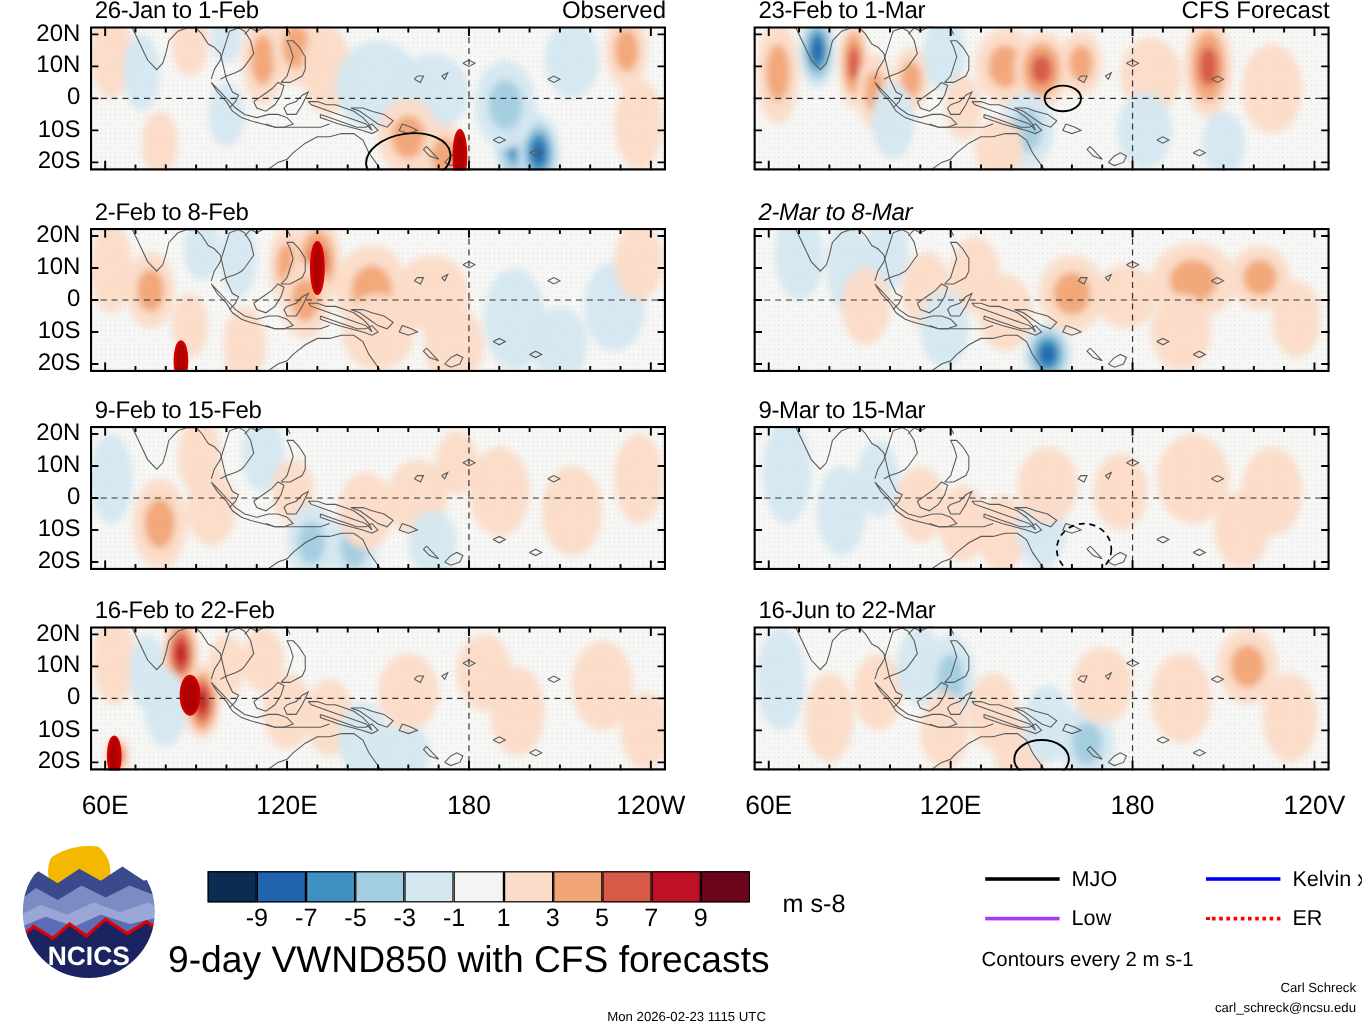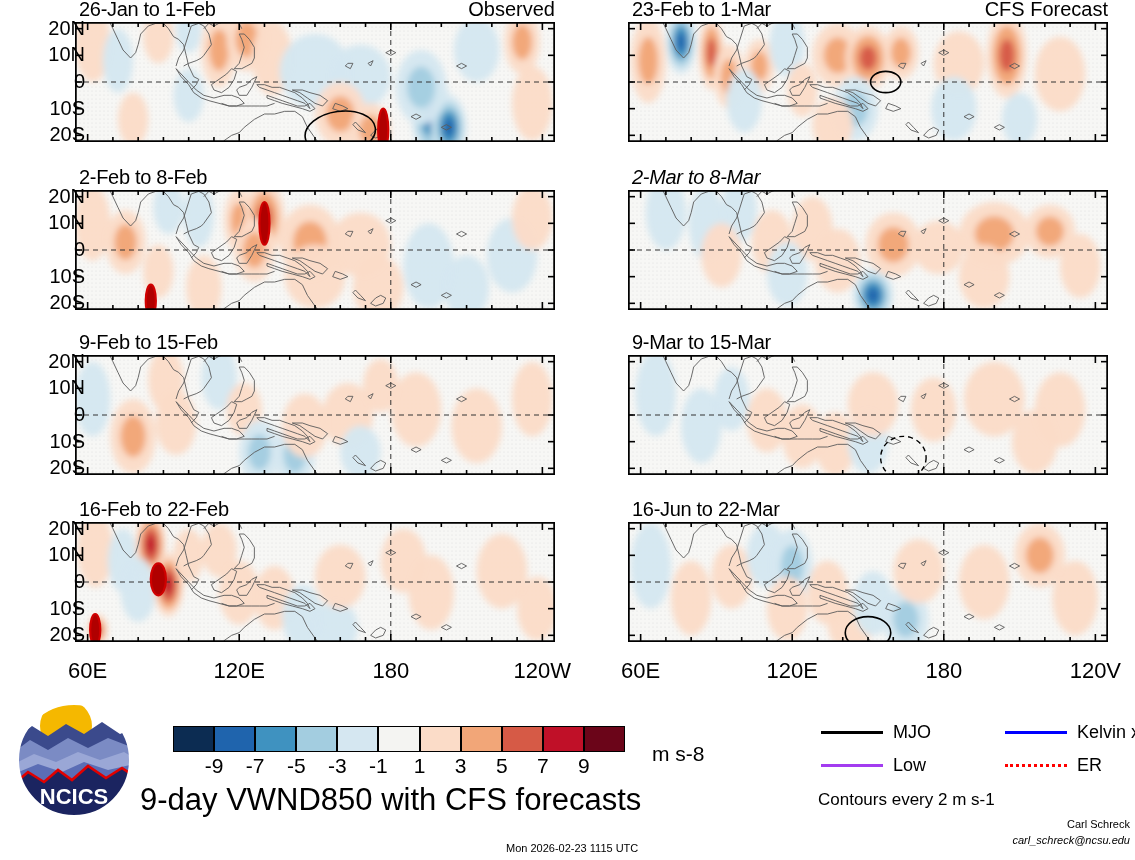--- a/index.html
+++ b/index.html
@@ -1,21 +1,21 @@
 <!DOCTYPE html>
 <html><head>
 <meta charset="utf-8">
 <style>
   html,body{margin:0;padding:0;background:#ffffff;}
   body{width:1135px;height:860px;position:relative;overflow:hidden;
        font-family:"Liberation Sans","DejaVu Sans",sans-serif;color:#000;}
   .panel{position:absolute;}
   .ptitle{position:absolute;font-size:20px;letter-spacing:-0.3px;white-space:nowrap;}
   .ptitle-r{position:absolute;font-size:20px;white-space:nowrap;}
-  .ylab{position:absolute;font-size:20px;text-align:right;white-space:nowrap;padding-left:18px;}
+  .ylab{position:absolute;font-size:20px;text-align:right;white-space:nowrap;}
   .xlab{position:absolute;font-size:22px;white-space:nowrap;}
   .cbnum{position:absolute;font-size:21px;white-space:nowrap;}
   .units{position:absolute;font-size:21px;white-space:nowrap;}
   .legtxt{position:absolute;font-size:18px;white-space:nowrap;}
   .maintitle{position:absolute;font-size:31px;white-space:nowrap;}
   .contnote{position:absolute;font-size:17px;white-space:nowrap;}
   .credit{position:absolute;font-size:11px;white-space:nowrap;text-align:right;}
   .foot{position:absolute;font-size:13px;white-space:nowrap;margin-top:31px;}
   .stamp{position:absolute;font-size:11px;white-space:nowrap;}
   .cbcell{position:absolute;top:0;height:26px;border:1px solid #000;box-sizing:border-box;}
@@ -1048,21 +1048,21 @@
     <div class="legtxt" style="left: 893px; top: 722px;">MJO</div>
     <div class="legline" style="left: 1005px; top: 731px; width: 62px; border-top-color: rgb(0, 0, 255); border-top-style: solid;"></div>
     <div class="legtxt" style="left: 1077px; top: 722px;">Kelvin x2</div>
     <div class="legline" style="left: 821px; top: 764px; width: 62px; border-top-color: rgb(163, 60, 240); border-top-style: solid;"></div>
     <div class="legtxt" style="left: 893px; top: 755px;">Low</div>
     <div class="legline" style="left: 1005px; top: 764px; width: 62px; border-top-color: rgb(255, 0, 0); border-top-style: dotted;"></div>
     <div class="legtxt" style="left: 1077px; top: 755px;">ER</div>
     <div class="maintitle" style="left: 140px; top: 782px;">9-day VWND850 with CFS forecasts</div>
     <div class="contnote" style="left: 818px; top: 790px;">Contours every 2 m s-1</div>
     <div class="credit" style="left: 935px; top: 818px; width: 195px; text-align: right;">Carl Schreck</div>
-    <div class="credit" style="left: 935px; top: 834px; width: 195px; text-align: right; font-style: italic;">carl_schreck@ncsu.edu</div>
+    <div class="credit" style="left: 935px; top: 834px; width: 195px; text-align: right;">carl_schreck@ncsu.edu</div>
     <div class="foot" style="left: 4px; top: 840px;">ncics.org/mjo</div>
     <div class="stamp" style="left: 506px; top: 842px;">Mon 2026-02-23 1115 UTC</div>
     <svg width="120" height="120" viewBox="0 0 120 120" style="position: absolute; left: 14px; top: 700px;">
       <defs>
         <clipPath id="logoclip">
           <circle cx="60" cy="60" r="56"></circle>
         </clipPath>
       </defs>
       <g clip-path="url(#logoclip)">
         <path d="M0,0 H120 V120 H0 Z" fill="#ffffff"></path>

